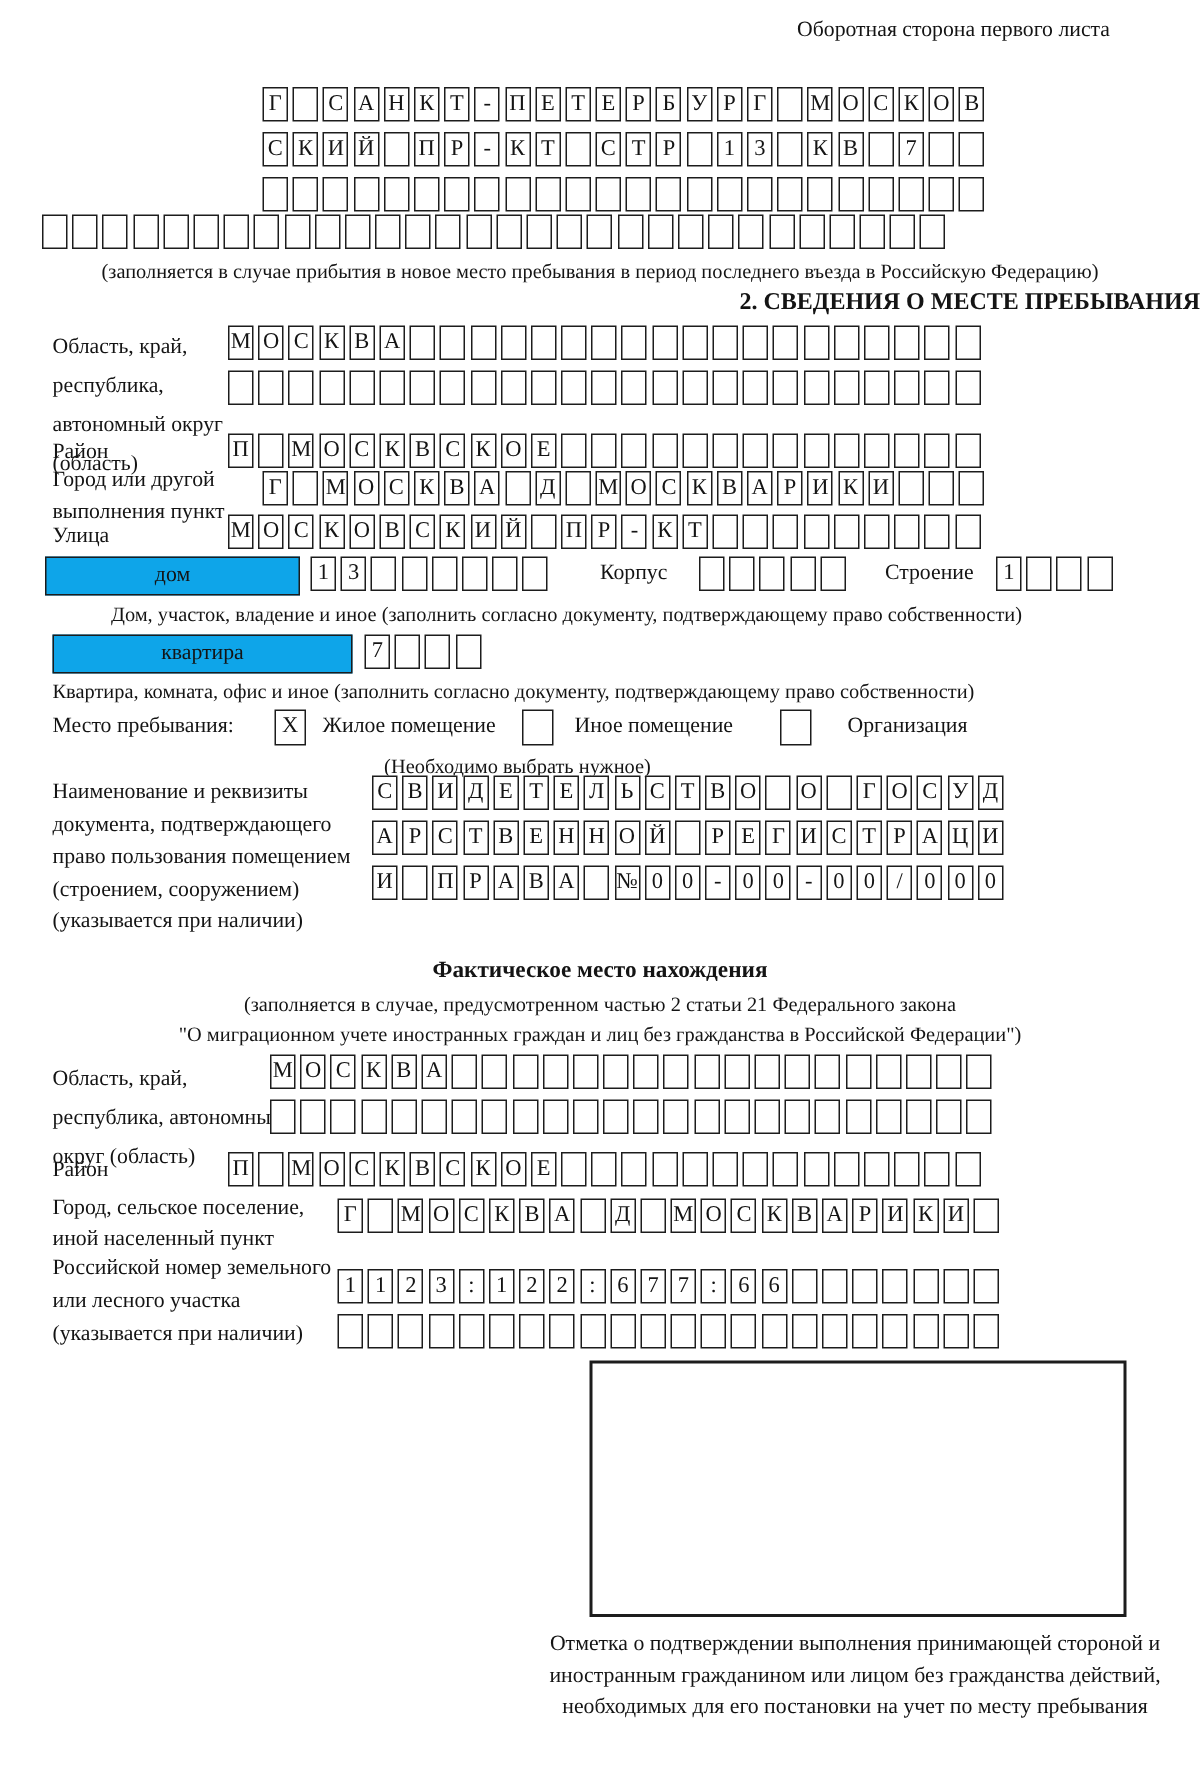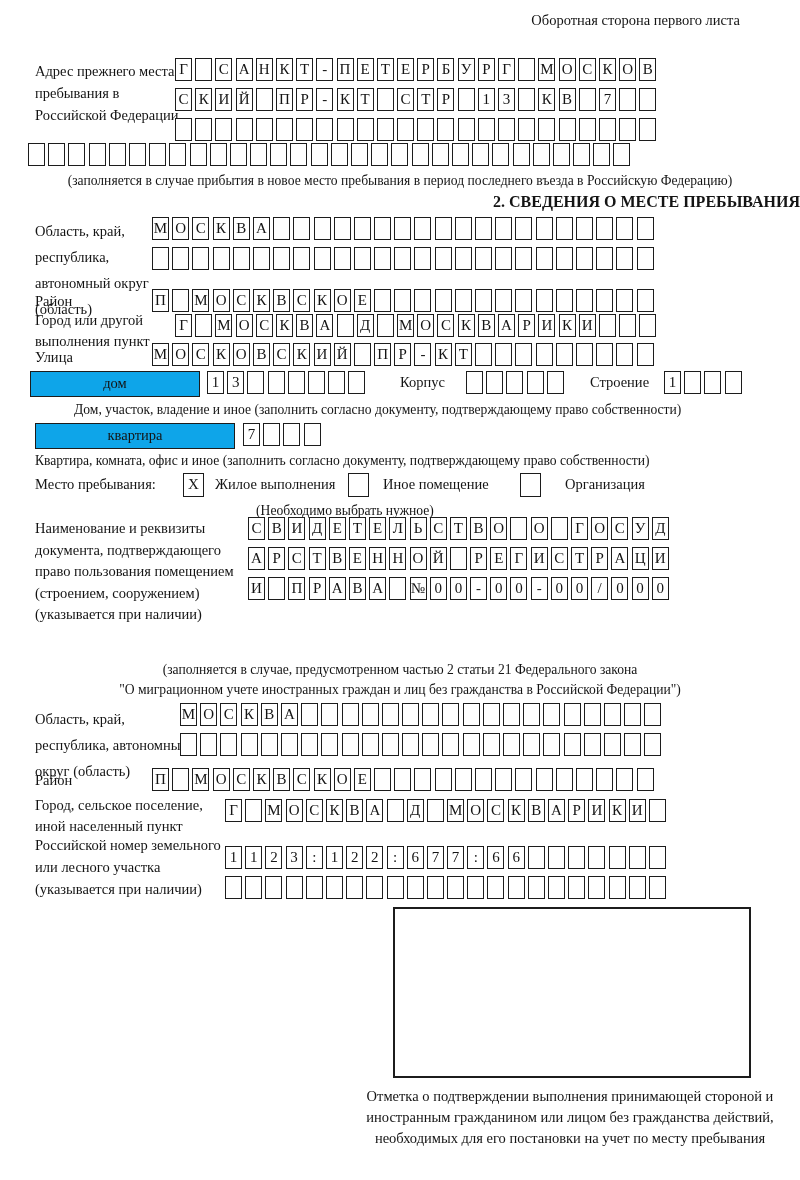--- a/index.html
+++ b/index.html
@@ -32,21 +32,20 @@
   .stamp-rect { border:2px solid #1c1c1c; background:#fff; }
   .label { line-height:22px; }
 </style>
 </head>
 <body>
 
 <div class="sheet">
 
   <div class="abs" style="top:12px; left:0; width:740px; text-align:right;">Оборотная сторона первого листа</div>
 
-  <div class="abs label" style="top:60px; left:35px; width:150px;">Адрес прежнего места пребывания в Российской Федерации</div>
   <div class="abs boxcol" style="top:58px; left:175px;text-decoration:underline;">
     <div class="boxrow"><span class="cbox">Г</span><span class="cbox"></span><span class="cbox">С</span><span class="cbox">А</span><span class="cbox">Н</span><span class="cbox">К</span><span class="cbox">Т</span><span class="cbox">-</span><span class="cbox">П</span><span class="cbox">Е</span><span class="cbox">Т</span><span class="cbox">Е</span><span class="cbox">Р</span><span class="cbox">Б</span><span class="cbox">У</span><span class="cbox">Р</span><span class="cbox">Г</span><span class="cbox"></span><span class="cbox">М</span><span class="cbox">О</span><span class="cbox">С</span><span class="cbox">К</span><span class="cbox">О</span><span class="cbox">В</span></div>
     <div class="boxrow"><span class="cbox">С</span><span class="cbox">К</span><span class="cbox">И</span><span class="cbox">Й</span><span class="cbox"></span><span class="cbox">П</span><span class="cbox">Р</span><span class="cbox">-</span><span class="cbox">К</span><span class="cbox">Т</span><span class="cbox"></span><span class="cbox">С</span><span class="cbox">Т</span><span class="cbox">Р</span><span class="cbox"></span><span class="cbox">1</span><span class="cbox">3</span><span class="cbox"></span><span class="cbox">К</span><span class="cbox">В</span><span class="cbox"></span><span class="cbox">7</span><span class="cbox"></span><span class="cbox"></span></div>
     <div class="boxrow"><span class="cbox"></span><span class="cbox"></span><span class="cbox"></span><span class="cbox"></span><span class="cbox"></span><span class="cbox"></span><span class="cbox"></span><span class="cbox"></span><span class="cbox"></span><span class="cbox"></span><span class="cbox"></span><span class="cbox"></span><span class="cbox"></span><span class="cbox"></span><span class="cbox"></span><span class="cbox"></span><span class="cbox"></span><span class="cbox"></span><span class="cbox"></span><span class="cbox"></span><span class="cbox"></span><span class="cbox"></span><span class="cbox"></span><span class="cbox"></span></div>
   </div>
   <div class="abs boxrow" style="top:143px; left:28px;"><span class="cbox"></span><span class="cbox"></span><span class="cbox"></span><span class="cbox"></span><span class="cbox"></span><span class="cbox"></span><span class="cbox"></span><span class="cbox"></span><span class="cbox"></span><span class="cbox"></span><span class="cbox"></span><span class="cbox"></span><span class="cbox"></span><span class="cbox"></span><span class="cbox"></span><span class="cbox"></span><span class="cbox"></span><span class="cbox"></span><span class="cbox"></span><span class="cbox"></span><span class="cbox"></span><span class="cbox"></span><span class="cbox"></span><span class="cbox"></span><span class="cbox"></span><span class="cbox"></span><span class="cbox"></span><span class="cbox"></span><span class="cbox"></span><span class="cbox"></span></div>
   <div class="abs center cap" style="top:173px;">(заполняется в случае прибытия в новое место пребывания в период последнего въезда в Российскую Федерацию)</div>
 
   <div class="abs center bold" style="top:193px; font-size:16px;text-align:right;">2. СВЕДЕНИЯ О МЕСТЕ ПРЕБЫВАНИЯ</div>
 
@@ -72,34 +71,35 @@
   <div class="abs" style="top:374px; left:590px;">Строение</div>
   <div class="abs boxrow" style="top:371px; left:664px;"><span class="cbox">1</span><span class="cbox"></span><span class="cbox"></span><span class="cbox"></span></div>
   <div class="abs cap" style="top:402px; left:35px;margin-left:39px;">Дом, участок, владение и иное (заполнить согласно документу, подтверждающему право собственности)</div>
 
   <div class="abs wide-label-box" style="top:423px; left:35px; width:200px;">квартира</div>
   <div class="abs boxrow" style="top:423px; left:243px;"><span class="cbox">7</span><span class="cbox"></span><span class="cbox"></span><span class="cbox"></span></div>
   <div class="abs cap" style="top:453px; left:35px;">Квартира, комната, офис и иное (заполнить согласно документу, подтверждающему право собственности)</div>
 
   <div class="abs" style="top:476px; left:35px;">Место пребывания:</div>
   <span class="abs chk" style="top:473px; left:183px;">X</span>
-  <div class="abs" style="top:476px; left:215px;">Жилое выполнения</div>
+  <div class="abs" style="top:476px; left:215px;">Жилое помещение</div>
   <span class="abs chk" style="top:473px; left:348px;"></span>
   <div class="abs" style="top:476px; left:383px;">Иное помещение</div>
   <span class="abs chk" style="top:473px; left:520px;"></span>
   <div class="abs" style="top:476px; left:565px;">Организация</div>
   <div class="abs cap" style="top:503px; left:170px; width:350px; text-align:center;">(Необходимо выбрать нужное)</div>
 
   <div class="abs" style="top:518px; left:35px; width:212px; line-height:21.5px;">Наименование и реквизиты документа, подтверждающего право пользования помещением (строением, сооружением) (указывается при наличии)</div>
   <div class="abs boxcol" style="top:517px; left:248px;">
     <div class="boxrow"><span class="cbox">С</span><span class="cbox">В</span><span class="cbox">И</span><span class="cbox">Д</span><span class="cbox">Е</span><span class="cbox">Т</span><span class="cbox">Е</span><span class="cbox">Л</span><span class="cbox">Ь</span><span class="cbox">С</span><span class="cbox">Т</span><span class="cbox">В</span><span class="cbox">О</span><span class="cbox"></span><span class="cbox">О</span><span class="cbox"></span><span class="cbox">Г</span><span class="cbox">О</span><span class="cbox">С</span><span class="cbox">У</span><span class="cbox">Д</span></div>
     <div class="boxrow"><span class="cbox">А</span><span class="cbox">Р</span><span class="cbox">С</span><span class="cbox">Т</span><span class="cbox">В</span><span class="cbox">Е</span><span class="cbox">Н</span><span class="cbox">Н</span><span class="cbox">О</span><span class="cbox">Й</span><span class="cbox"></span><span class="cbox">Р</span><span class="cbox">Е</span><span class="cbox">Г</span><span class="cbox">И</span><span class="cbox">С</span><span class="cbox">Т</span><span class="cbox">Р</span><span class="cbox">А</span><span class="cbox">Ц</span><span class="cbox">И</span></div>
     <div class="boxrow"><span class="cbox">И</span><span class="cbox"></span><span class="cbox">П</span><span class="cbox">Р</span><span class="cbox">А</span><span class="cbox">В</span><span class="cbox">А</span><span class="cbox"></span><span class="cbox">№</span><span class="cbox">0</span><span class="cbox">0</span><span class="cbox">-</span><span class="cbox">0</span><span class="cbox">0</span><span class="cbox">-</span><span class="cbox">0</span><span class="cbox">0</span><span class="cbox">/</span><span class="cbox">0</span><span class="cbox">0</span><span class="cbox">0</span></div>
   </div>
 
+  <div class="abs center bold" style="top:638px; font-size:15.5px;">Фактическое место нахождения</div>
   <div class="abs center cap" style="top:662px;">(заполняется в случае, предусмотренном частью 2 статьи 21 Федерального закона</div>
   <div class="abs center cap" style="top:682px;">"О миграционном учете иностранных граждан и лиц без гражданства в Российской Федерации")</div>
 
   <div class="abs" style="top:706px; left:35px; width:155px; line-height:26px;">Область, край, республика, автономный округ (область)</div>
   <div class="abs boxcol" style="top:703px; left:180px;">
     <div class="boxrow"><span class="cbox">М</span><span class="cbox">О</span><span class="cbox">С</span><span class="cbox">К</span><span class="cbox">В</span><span class="cbox">А</span><span class="cbox"></span><span class="cbox"></span><span class="cbox"></span><span class="cbox"></span><span class="cbox"></span><span class="cbox"></span><span class="cbox"></span><span class="cbox"></span><span class="cbox"></span><span class="cbox"></span><span class="cbox"></span><span class="cbox"></span><span class="cbox"></span><span class="cbox"></span><span class="cbox"></span><span class="cbox"></span><span class="cbox"></span><span class="cbox"></span></div>
     <div class="boxrow"><span class="cbox"></span><span class="cbox"></span><span class="cbox"></span><span class="cbox"></span><span class="cbox"></span><span class="cbox"></span><span class="cbox"></span><span class="cbox"></span><span class="cbox"></span><span class="cbox"></span><span class="cbox"></span><span class="cbox"></span><span class="cbox"></span><span class="cbox"></span><span class="cbox"></span><span class="cbox"></span><span class="cbox"></span><span class="cbox"></span><span class="cbox"></span><span class="cbox"></span><span class="cbox"></span><span class="cbox"></span><span class="cbox"></span><span class="cbox"></span></div>
   </div>
 
   <div class="abs" style="top:772px; left:35px;">Район</div>

